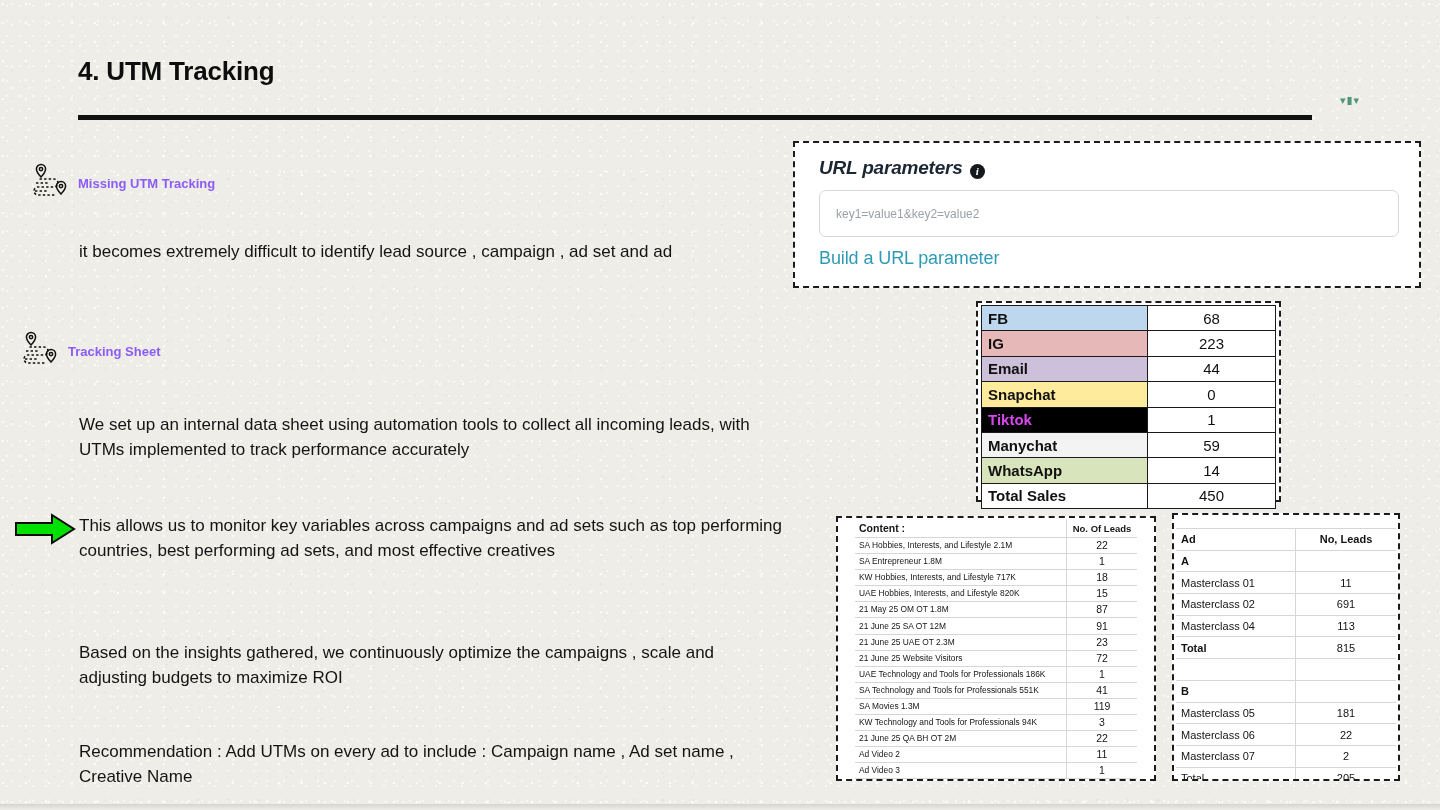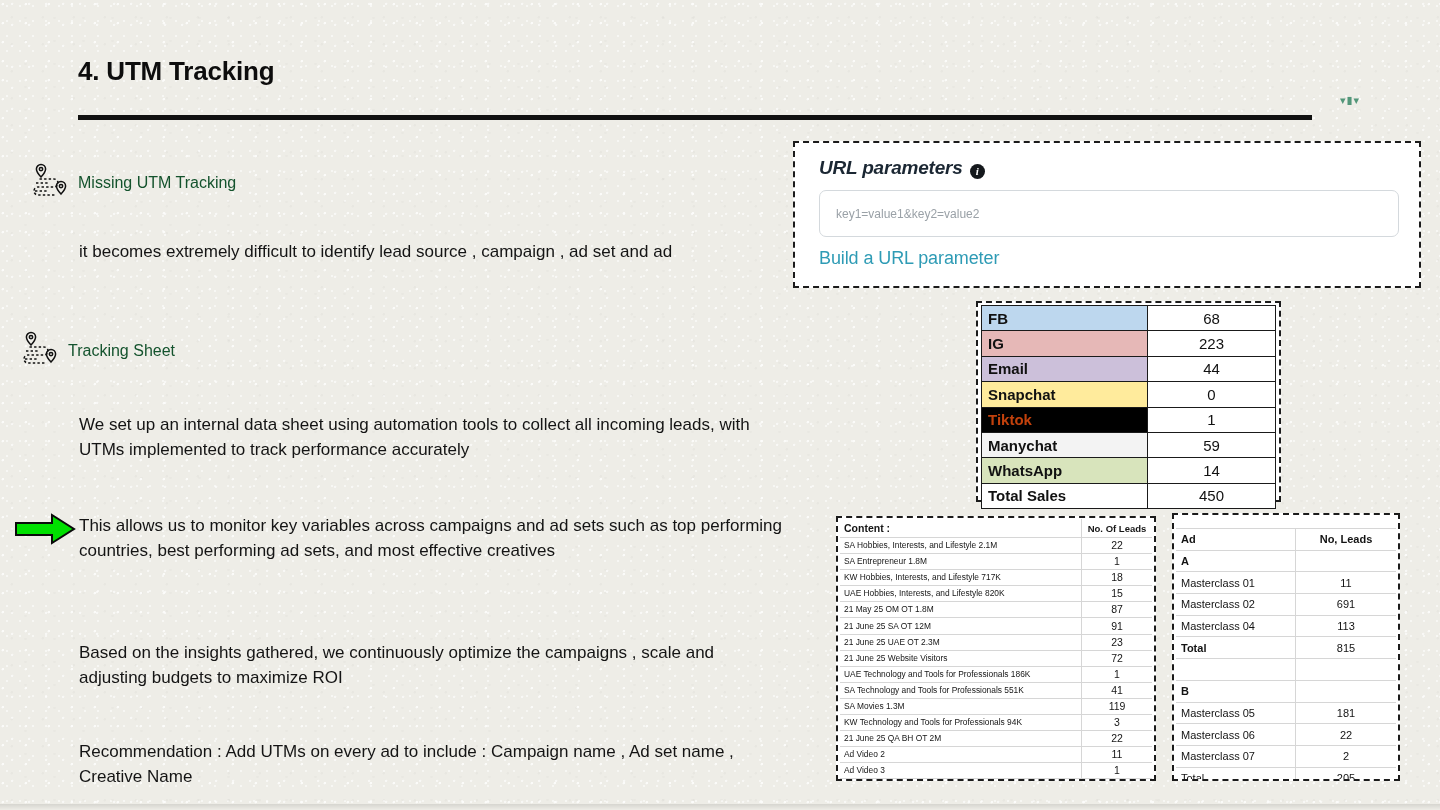--- a/index.html
+++ b/index.html
@@ -32,21 +32,21 @@
     position:absolute;left:78px;top:115px;width:1234px;height:5px;
     background:#111;
   }
 
   
   .left{position:absolute;left:0;top:140px;width:800px;}
 
   .bullet-head{position:absolute;display:flex;align-items:center;}
   .route-icon{width:44px;height:42px;flex:0 0 44px;}
   .bullet-head .label{
-    font-size:16px;font-weight:normal;color:#14532d;margin-left:6px;white-space:nowrap;
+    font-size:13px;font-weight:bold;color:#8b5cf6;margin-left:6px;white-space:nowrap;
   }
 
   .para{
     position:absolute;left:79px;font-size:17px;line-height:25px;color:#141414;
     width:710px;
   }
   .para.w1{width:676px;}
   .para b{font-weight:normal;}
 
   .arrow{
@@ -85,27 +85,27 @@
     position:absolute;left:976px;top:301px;width:305px;height:201px;
     border:2px dashed #1b1b1b;box-sizing:border-box;background:#fff;
     padding:2px 3px;
   }
   table.sales{border-collapse:collapse;width:100%;table-layout:fixed;border-radius:10px;}
   table.sales td{
     border:1.3px solid #1a1a1a;height:24.4px;font-size:15px;font-weight:bold;
     padding:0 6px;color:#111;
   }
   table.sales td.val{text-align:center;width:115px;background:#fff;font-weight:normal;font-size:15px;}
-  table.sales tr.tiktok td.name{color:#c2410c;}
+  table.sales tr.tiktok td.name{color:#d946ef;}
 
   
   .contentcard{
     position:absolute;left:836px;top:516px;width:320px;height:265px;
     border:2px dashed #1b1b1b;box-sizing:border-box;background:#fff;
-    padding:1px 2px;overflow:hidden;
+    padding:1px 17px;overflow:hidden;
   }
   table.content{border-collapse:collapse;width:100%;table-layout:fixed;}
   table.content td{
     border-bottom:1px solid #d6d6d6;border-right:1px solid #d6d6d6;
     font-size:8.4px;height:15.1px;padding:0 4px;color:#151515;line-height:15px;
     white-space:nowrap;overflow:hidden;
   }
   table.content td:last-child{border-right:none;}
   table.content td.num{text-align:center;width:62px;font-size:10.5px;}
   table.content tr.hdr td{font-weight:bold;font-size:10.5px;height:18px;}

